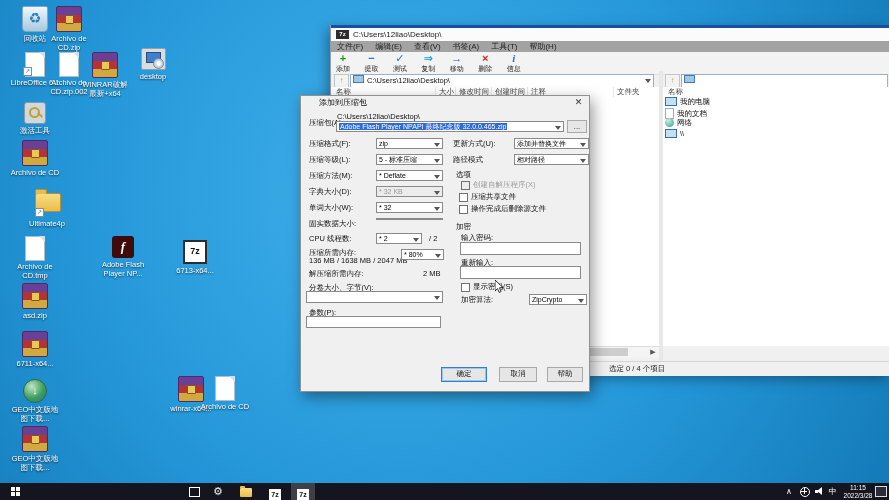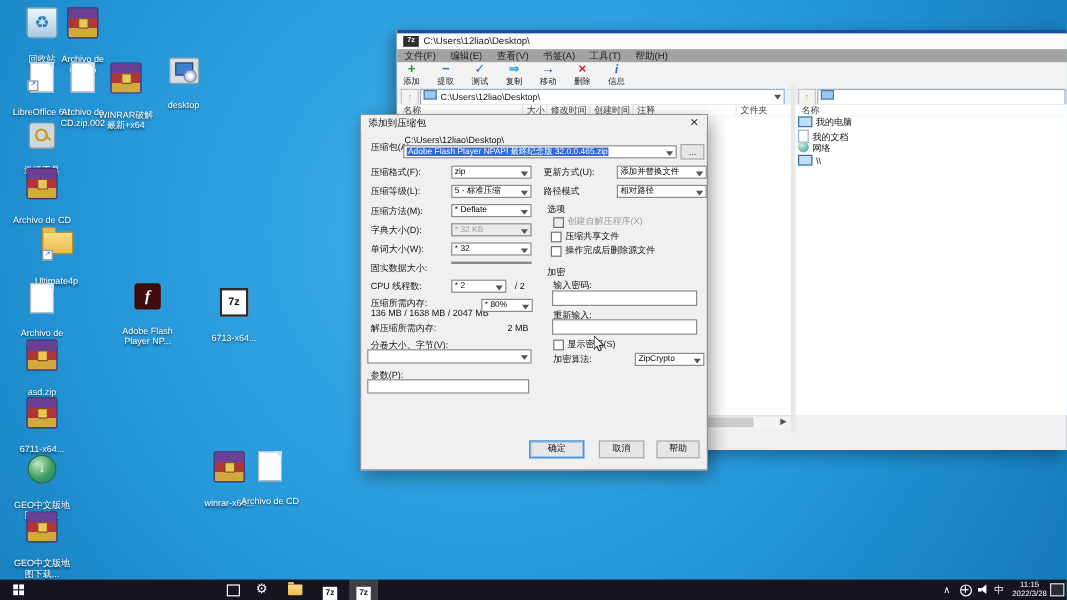--- a/index.html
+++ b/index.html
@@ -3,21 +3,21 @@
 <meta charset="utf-8">
 <style>
   html,body{margin:0;padding:0}
   body{width:889px;height:500px;overflow:hidden;position:relative;
        font-family:"Liberation Sans","DejaVu Sans",sans-serif;background:#1e8fd0}
   .abs{position:absolute}
   
   #desktop{left:0;top:0;width:889px;height:483px;
     background:radial-gradient(circle at 45% 40%,#41b0ea 0%,#2598da 55%,#147ab8 100%)}
   .dicon{position:absolute;width:54px;text-align:center;cursor:default}
-  .dicon .lbl{margin-top:13px;font-size:7.5px;line-height:1.2;color:#fff;
+  .dicon .lbl{margin-top:2px;font-size:7.5px;line-height:1.2;color:#fff;
     text-shadow:0 1px 2px rgba(0,0,0,.75);word-wrap:break-word}
   .ic{width:24px;height:24px;margin:0 auto;position:relative}
   .ic-recycle{background:linear-gradient(180deg,#eef7fd,#a8c9de);border:1px solid #7fa8c4;
     border-radius:2px 2px 4px 4px;color:#2b7bb9;font-size:14px;line-height:22px}
   .ic-winrar{background:linear-gradient(180deg,#6b3f96 0 34%,#b23434 34% 67%,#d1a93e 67% 100%);
     border:1px solid #4a2b66;border-radius:2px}
   .ic-winrar::after{content:"";position:absolute;left:8px;top:8px;width:7px;height:7px;
     background:#ecc659;border:1px solid #7a5a1a;border-radius:1px}
   .ic-doc{width:18px;height:23px;background:#fff;border:1px solid #aebecb;margin:0 auto;position:relative}
   .ic-doc::before{content:"";position:absolute;right:-1px;top:-1px;
@@ -269,25 +269,28 @@
   <div class="abs hdr" style="left:332px;top:62px;width:227px">
     <span class="hcell" style="left:2px;border:none">名称</span>
   </div>
   <div class="abs list" style="left:332px;top:72px;width:227px;height:249px">
     <div class="row"><span class="mini mini-pc"></span><span>我的电脑</span></div>
     <div class="row"><span class="mini mini-doc"></span><span>我的文档</span></div>
     <div class="row"><span class="mini mini-net"></span><span>网络</span></div>
     <div class="row"><span class="mini mini-pc"></span><span>\\</span></div>
   </div>
 
+  <div class="abs statusbar">
+    <span style="position:absolute;left:278px">选定 0 / 4 个项目</span>
+  </div>
 </div>
 
 <div id="dlg" class="abs">
   <div class="abs dtitle">
-    <span style="padding-left:6px">添加到压缩包</span>
+    <span style="padding-left:18px">添加到压缩包</span>
   </div>
   <div class="abs dclose">✕</div>
 
   <span class="lab" style="left:8px;top:22px">压缩包(A):</span>
   <span class="lab" style="left:36px;top:16px">C:\Users\12liao\Desktop\</span>
   <div class="cmb" style="left:35px;top:25px;width:222px;height:9px">
     <span class="sel">Adobe Flash Player NPAPI 最终纪念版 32.0.0.465.zip</span>
     <span class="caret"></span>
   </div>
   <div class="btn" style="left:266px;top:24px;width:18px;height:11px">...</div>

